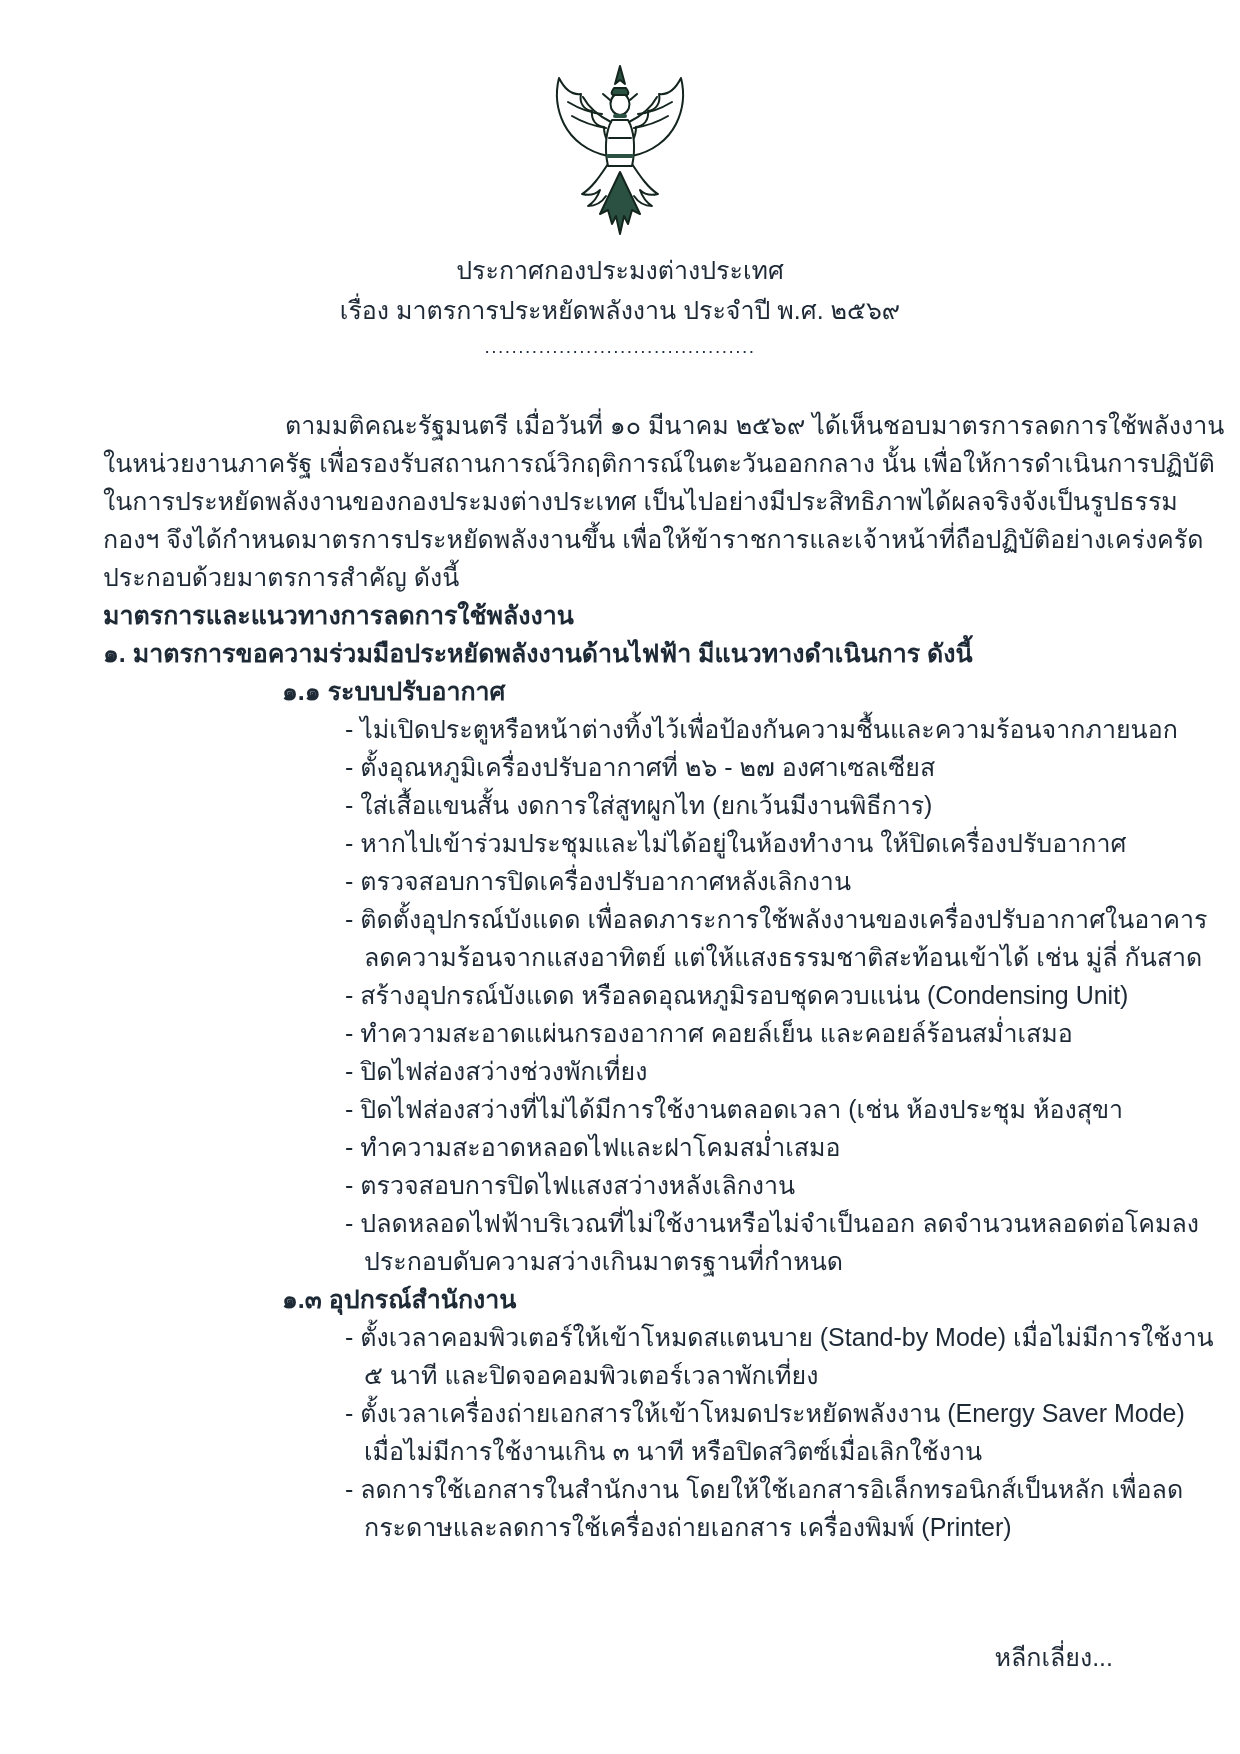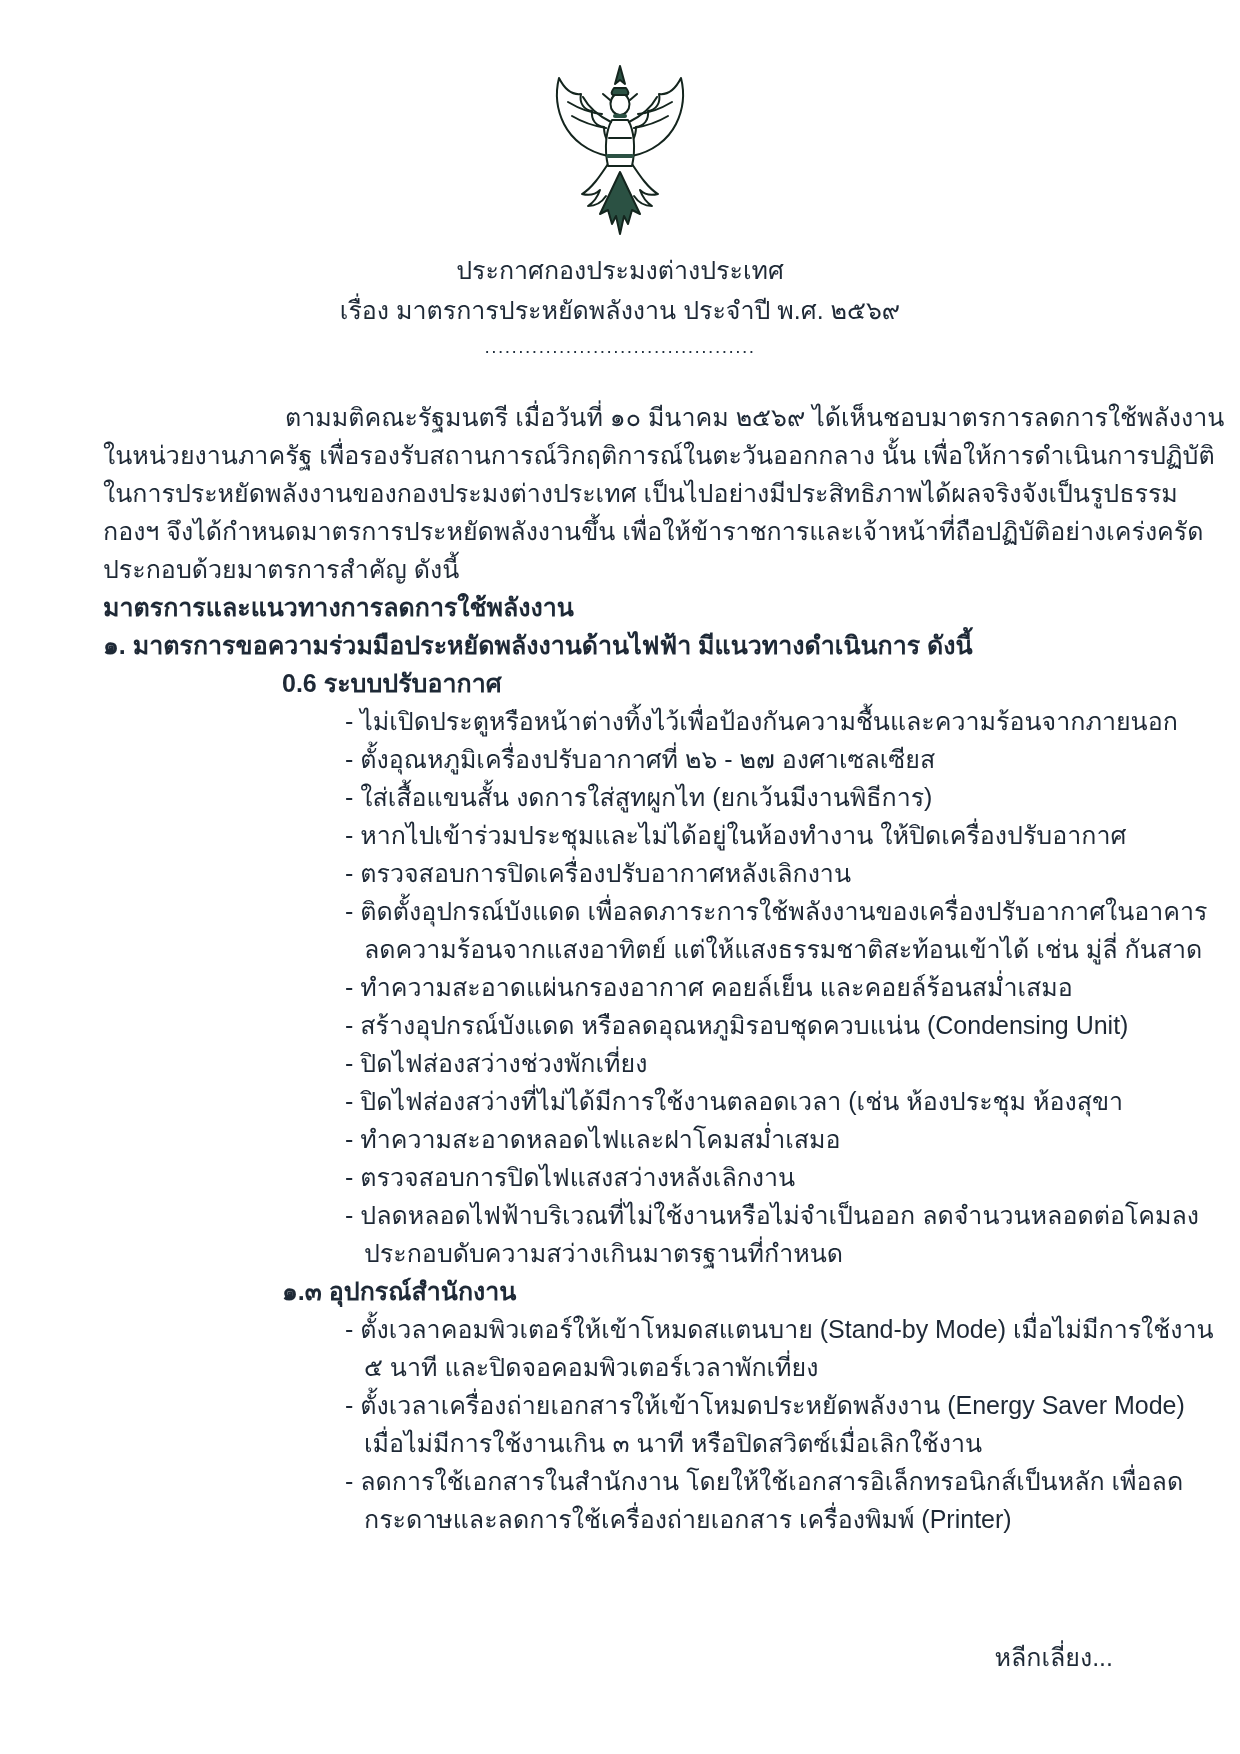--- a/index.html
+++ b/index.html
@@ -23,21 +23,21 @@
   }
   .doc-title{line-height:40px;white-space:nowrap;}
   .doc-subject{line-height:40px;white-space:nowrap;}
   .doc-divider{
     line-height:34px;font-size:19px;letter-spacing:1.5px;color:#22313f;
   }
   .doc-lines{
     position:absolute;top:398px;left:103px;right:95px;
   }
   .line{line-height:38px;white-space:nowrap;}
-  .para-first{text-indent:182px;}
+  .para-first{text-indent:182px;margin-top:8px;}
   .heading{font-weight:bold;}
   .subheading{font-weight:bold;margin-left:179px;}
   .bullet{margin-left:242px;}
   .bullet-cont{margin-left:261px;}
   .catchword{
     position:absolute;top:1638px;right:127px;line-height:39px;white-space:nowrap;
   }
 </style>
 </head>
 <body>
@@ -85,30 +85,30 @@
   </div>
 
   <div class="doc-lines">
       <div class="line para-first">ตามมติคณะรัฐมนตรี เมื่อวันที่ ๑๐ มีนาคม ๒๕๖๙ ได้เห็นชอบมาตรการลดการใช้พลังงาน</div>
       <div class="line para">ในหน่วยงานภาครัฐ เพื่อรองรับสถานการณ์วิกฤติการณ์ในตะวันออกกลาง นั้น เพื่อให้การดำเนินการปฏิบัติ</div>
       <div class="line para">ในการประหยัดพลังงานของกองประมงต่างประเทศ เป็นไปอย่างมีประสิทธิภาพได้ผลจริงจังเป็นรูปธรรม</div>
       <div class="line para">กองฯ จึงได้กำหนดมาตรการประหยัดพลังงานขึ้น เพื่อให้ข้าราชการและเจ้าหน้าที่ถือปฏิบัติอย่างเคร่งครัด</div>
       <div class="line para">ประกอบด้วยมาตรการสำคัญ ดังนี้</div>
       <div class="line heading">มาตรการและแนวทางการลดการใช้พลังงาน</div>
       <div class="line heading">๑. มาตรการขอความร่วมมือประหยัดพลังงานด้านไฟฟ้า มีแนวทางดำเนินการ ดังนี้</div>
-      <div class="line subheading">0.6 ระบบปรับอากาศ</div>
+      <div class="line subheading">๑.๑ ระบบปรับอากาศ</div>
       <div class="line bullet">- ไม่เปิดประตูหรือหน้าต่างทิ้งไว้เพื่อป้องกันความชื้นและความร้อนจากภายนอก</div>
       <div class="line bullet">- ตั้งอุณหภูมิเครื่องปรับอากาศที่ ๒๖ - ๒๗ องศาเซลเซียส</div>
       <div class="line bullet">- ใส่เสื้อแขนสั้น งดการใส่สูทผูกไท (ยกเว้นมีงานพิธีการ)</div>
       <div class="line bullet">- หากไปเข้าร่วมประชุมและไม่ได้อยู่ในห้องทำงาน ให้ปิดเครื่องปรับอากาศ</div>
       <div class="line bullet">- ตรวจสอบการปิดเครื่องปรับอากาศหลังเลิกงาน</div>
       <div class="line bullet">- ติดตั้งอุปกรณ์บังแดด เพื่อลดภาระการใช้พลังงานของเครื่องปรับอากาศในอาคาร</div>
       <div class="line bullet-cont">ลดความร้อนจากแสงอาทิตย์ แต่ให้แสงธรรมชาติสะท้อนเข้าได้ เช่น มู่ลี่ กันสาด</div>
+      <div class="line bullet">- สร้างอุปกรณ์บังแดด หรือลดอุณหภูมิรอบชุดควบแน่น (Condensing Unit)</div>
       <div class="line bullet">- ทำความสะอาดแผ่นกรองอากาศ คอยล์เย็น และคอยล์ร้อนสม่ำเสมอ</div>
-      <div class="line bullet">- สร้างอุปกรณ์บังแดด หรือลดอุณหภูมิรอบชุดควบแน่น (Condensing Unit)</div>
       <div class="line bullet">- ปิดไฟส่องสว่างช่วงพักเที่ยง</div>
       <div class="line bullet">- ปิดไฟส่องสว่างที่ไม่ได้มีการใช้งานตลอดเวลา (เช่น ห้องประชุม ห้องสุขา</div>
       <div class="line bullet">- ทำความสะอาดหลอดไฟและฝาโคมสม่ำเสมอ</div>
       <div class="line bullet">- ตรวจสอบการปิดไฟแสงสว่างหลังเลิกงาน</div>
       <div class="line bullet">- ปลดหลอดไฟฟ้าบริเวณที่ไม่ใช้งานหรือไม่จำเป็นออก ลดจำนวนหลอดต่อโคมลง</div>
       <div class="line bullet-cont">ประกอบดับความสว่างเกินมาตรฐานที่กำหนด</div>
       <div class="line subheading">๑.๓ อุปกรณ์สำนักงาน</div>
       <div class="line bullet">- ตั้งเวลาคอมพิวเตอร์ให้เข้าโหมดสแตนบาย (Stand-by Mode) เมื่อไม่มีการใช้งาน</div>
       <div class="line bullet-cont">๕ นาที และปิดจอคอมพิวเตอร์เวลาพักเที่ยง</div>
       <div class="line bullet">- ตั้งเวลาเครื่องถ่ายเอกสารให้เข้าโหมดประหยัดพลังงาน (Energy Saver Mode)</div>

